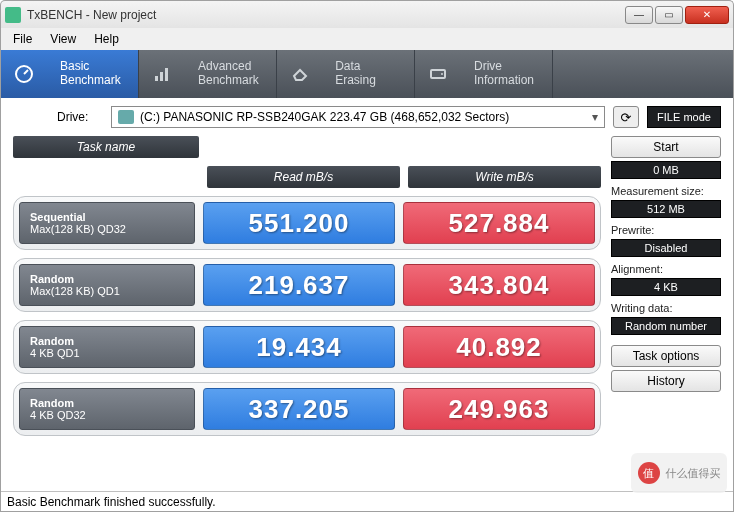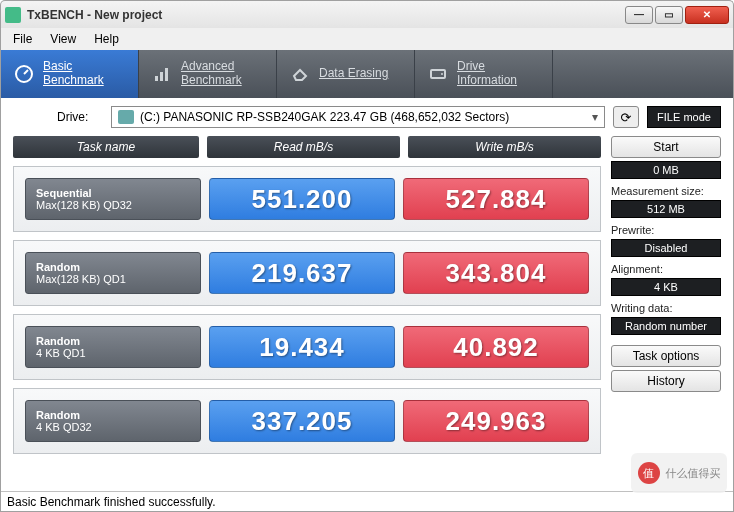--- a/index.html
+++ b/index.html
@@ -1,32 +1,32 @@
 <!DOCTYPE html>
 <html><head>
 <meta charset="utf-8">
 <style>
 * { margin: 0; padding: 0; box-sizing: border-box; font-family: "Segoe UI", Tahoma, sans-serif; }
 body { width: 734px; height: 512px; overflow: hidden; background: #fff; position: relative; }
 
 
-.titlebar { height: 28px; background: linear-gradient(#f4f4f4,#e4e4e4); border: 1px solid #a0a0a0; border-bottom: none; border-radius: 5px 5px 0 0; display: flex; align-items: center; padding: 4px 4px; font-weight: bold; }
+.titlebar { height: 28px; background: linear-gradient(#f4f4f4,#e4e4e4); border: 1px solid #a0a0a0; border-bottom: none; border-radius: 5px 5px 0 0; display: flex; align-items: center; padding: 4px 4px; }
 .title-icon { width: 16px; height: 16px; background: #4b8; border-radius: 2px; margin-right: 6px; }
 .title-text { font-size: 12px; color: #333; flex: 1; }
 .winbtns { display: flex; gap: 2px; }
 .winbtn { width: 28px; height: 18px; border: 1px solid #888; border-radius: 3px; background: linear-gradient(#f8f8f8,#d8d8d8); display:flex; align-items:center; justify-content:center; font-size:10px; color:#333; }
 .winbtn.close { background: linear-gradient(#f06050,#c83020); color:#fff; border-color:#a02010; width:44px; }
 
 
 .menubar { height: 22px; background: #f0f0f0; border-left:1px solid #a0a0a0; border-right:1px solid #a0a0a0; display:flex; align-items:center; padding:0 4px; font-size:12px; gap:2px; }
 .menuitem { padding: 2px 8px; }
 
 
 .tabbar { height: 48px; background: linear-gradient(#6b7178,#4a5058); border-left:1px solid #a0a0a0; border-right:1px solid #a0a0a0; display:flex; }
-.tab { flex: 0 0 auto; width: 138px; display:flex; align-items:center; gap:8px; padding:12px 12px; color:#d8dce0; font-size:12px; border-right:1px solid #3a4048; cursor:pointer;text-decoration:underline; }
+.tab { flex: 0 0 auto; width: 138px; display:flex; align-items:center; gap:25px; padding:12px 12px; color:#d8dce0; font-size:12px; border-right:1px solid #3a4048; cursor:pointer; }
 .tab.active { background: linear-gradient(#3a7bd5,#2a5ba5); color:#fff; }
 .tab-icon { width:22px; height:22px; display:flex; align-items:center; justify-content:center; }
 .tab-label { line-height:1.15; }
 
 
 .main { border:1px solid #a0a0a0; border-top:none; height: calc(512px - 28px - 22px - 48px); background:#fff; position:relative; display:flex; flex-direction:column; }
 
 
 .driverow { display:flex; align-items:center; padding:8px 12px; gap:8px; font-size:12px; }
 .drv-label { width:46px;margin-left:44px; }
@@ -35,23 +35,23 @@
 .drv-icon { width:16px; height:14px; background:#6aa; border-radius:2px; }
 .btn-reload { width:26px; height:22px; border:1px solid #8a8a8a; border-radius:3px; background:#eee; display:flex; align-items:center; justify-content:center; font-size:13px; }
 .btn-filemode { width:74px; height:22px; background:#1d1f22; color:#fff; font-size:11px; border:1px solid #000; display:flex; align-items:center; justify-content:center; }
 
 
 .content { flex:1; display:flex; padding:0 12px 6px 12px; gap:10px; overflow:hidden; }
 .results { flex:1; display:flex; flex-direction:column; gap:8px; }
 .header-row { display:flex; gap:8px; }
 .hdr { height:22px; background:linear-gradient(#4a5058,#2f343a); color:#fff; font-size:12px; font-style:italic; display:flex; align-items:center; justify-content:center; border-radius:2px; }
 .hdr.task { flex:0 0 186px; }
-.hdr.val { flex:1; }
-
-.test-row { display:flex; gap:8px; border:1px solid #c0c4c8; border-radius:0; padding:11px; background:linear-gradient(#f8f9fa,#eceef0); }
+.hdr.val { flex:1;margin-top:30px; }
+
+.test-row { display:flex; gap:8px; border:1px solid #c0c4c8; border-radius:12px; padding:5px; background:linear-gradient(#f8f9fa,#eceef0); }
 .task-cell { flex:0 0 176px; background:linear-gradient(#818790,#5e646c); border:1px solid #4a5058; border-radius:3px; color:#fff; padding:8px 10px; font-size:11px; display:flex; flex-direction:column; justify-content:center; }
 .task-title { font-weight:bold; }
 .val-cell { flex:1; border-radius:4px; display:flex; align-items:center; justify-content:center; font-family:"Arial Black",Impact,sans-serif; font-size:26px; font-weight:900; letter-spacing:1px; color:#fff; border:1px solid rgba(0,0,0,0.25); text-shadow:1px 1px 2px rgba(0,0,0,0.4); }
 .val-read { background:linear-gradient(#5aa0f0,#2f7de0); }
 .val-write { background:linear-gradient(#f06a78,#e14050); }
 
 
 .side { flex:0 0 110px; display:flex; flex-direction:column; gap:3px; font-size:11px; }
 .side-btn { height:22px; border:1px solid #8a8a8a; border-radius:3px; background:linear-gradient(#fafafa,#e4e4e4); display:flex; align-items:center; justify-content:center; font-size:12px; }
 .side-label { color:#222; padding-top:3px; }

